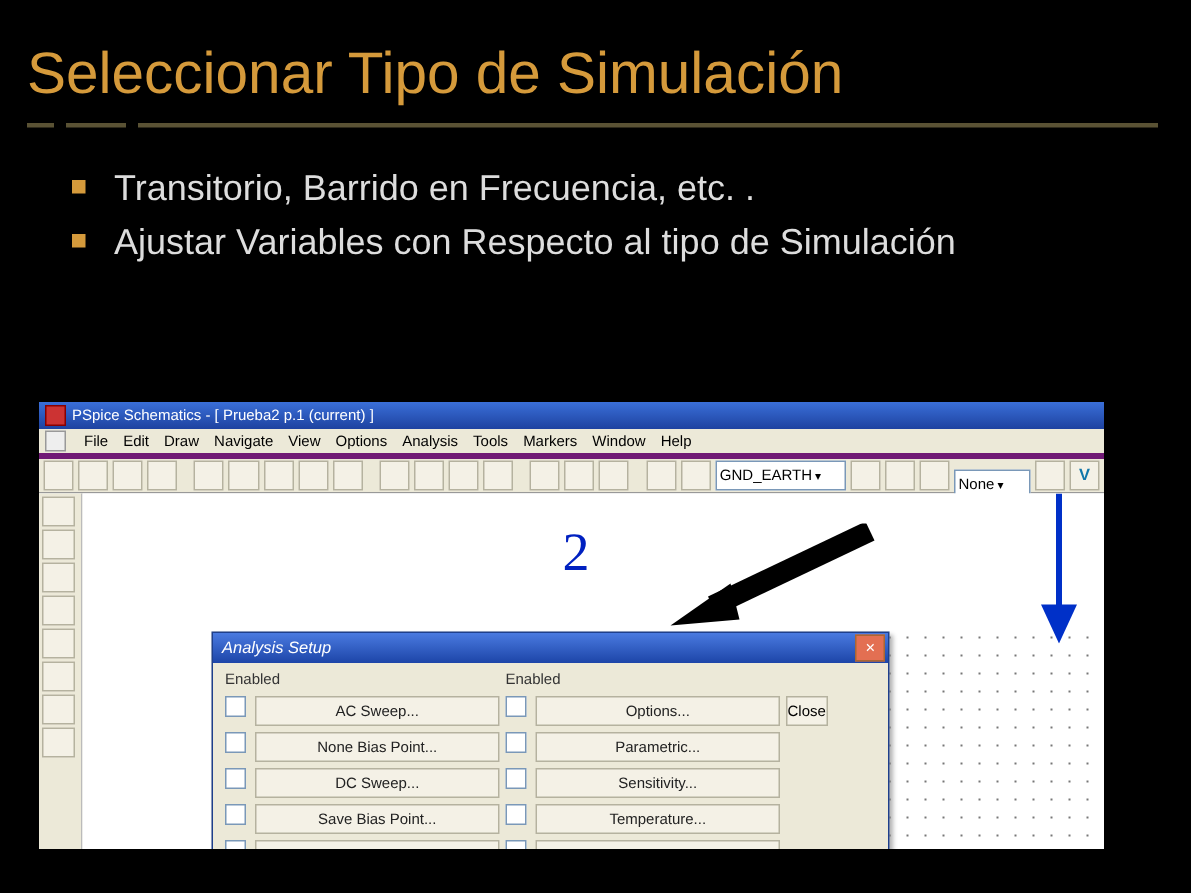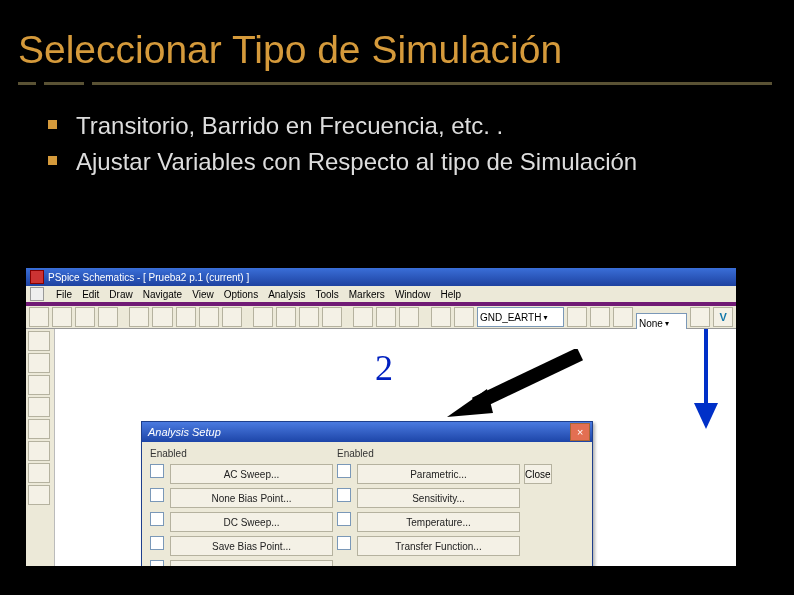--- a/index.html
+++ b/index.html
@@ -377,20 +377,24 @@
               <div class="row">
                   <div class="chk"></div>
                   <div class="optbtn">Monte Carlo/Worst Case...</div>
                 </div>
 
             </div>
             <div class="col">
               <div class="col-head">Enabled</div>
               <div class="row">
                   <div class="chk"></div>
+                  <div class="optbtn">Options...</div>
+                </div>
+              <div class="row">
+                  <div class="chk"></div>
                   <div class="optbtn">Parametric...</div>
                 </div>
               <div class="row">
                   <div class="chk"></div>
                   <div class="optbtn">Sensitivity...</div>
                 </div>
               <div class="row">
                   <div class="chk"></div>
                   <div class="optbtn">Temperature...</div>
                 </div>

